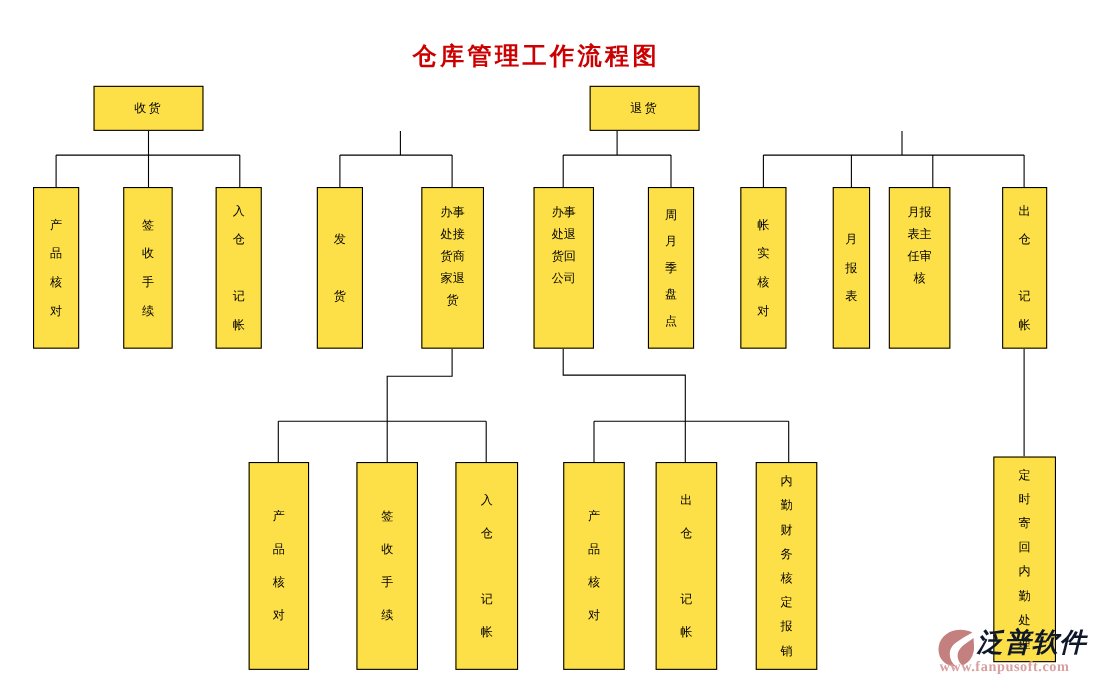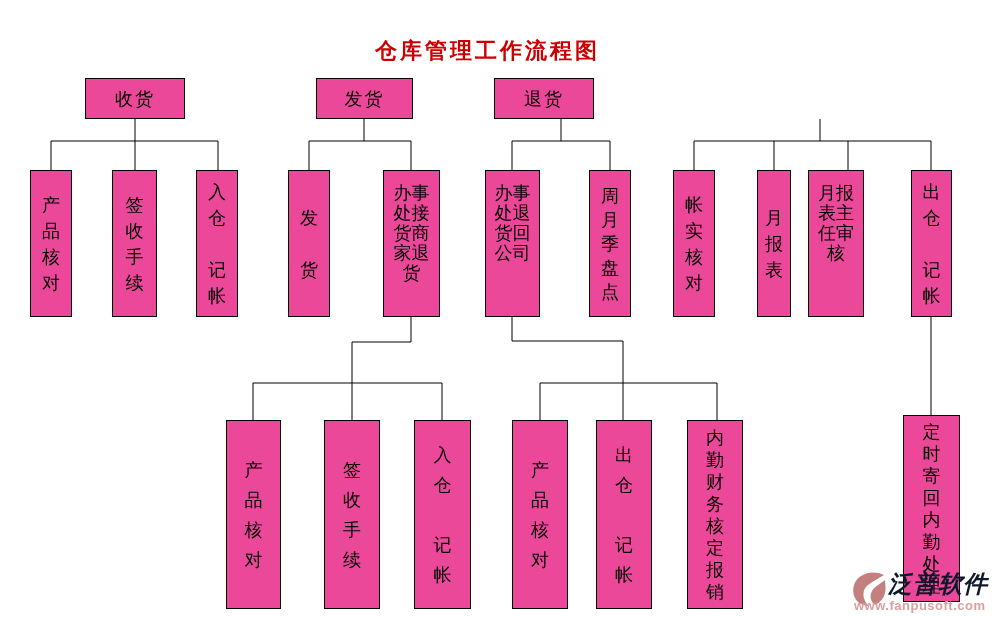--- a/index.html
+++ b/index.html
@@ -1,28 +1,28 @@
 <!DOCTYPE html>
 <html><head>
 <meta charset="utf-8">
 <style>
   html,body{margin:0;padding:0;background:#ffffff;}
   .canvas{
     position:relative;width:996px;height:617px;background:#ffffff;overflow:hidden;
-    font-family:Liberation Sans, sans-serif;color:#000;
+    font-family:Liberation Serif, serif;color:#000;
   }
   .title{
     position:absolute;top:36px;left:0;width:975px;text-align:center;
     font-size:22px;font-weight:bold;color:#cc0000;letter-spacing:3px;
   }
   svg.wires{position:absolute;top:0;left:0;}
   .box{
-    position:absolute;border:1px solid #000;background:#ec4899;box-sizing:border-box;
+    position:absolute;border:1px solid #000;background:#fde047;box-sizing:border-box;
     display:flex;align-items:center;justify-content:center;
-    font-size:18px;line-height:20px;text-align:center;white-space:pre-line;
+    font-size:11px;line-height:20px;text-align:center;white-space:pre-line;
   }
   .hbox{top:78px;height:41px;letter-spacing:2px;}
   .vbox{top:170px;height:147px;line-height:26px;}
   .vbox2{top:420px;height:189px;line-height:30px;}
   .wide{align-items:flex-start;padding-top:12px;line-height:20px;}
   .dense{line-height:22px;}
   .lh24{line-height:24px;}
   .watermark{position:absolute;left:850px;top:566px;width:146px;height:50px;z-index:5;}
   .wm-logo{position:absolute;left:2px;top:4px;}
   .wm-brand{
@@ -45,22 +45,21 @@
     <path d="M135,119 V141 M51,141 H218 M51,141 V170 M135,141 V170 M218,141 V170
              M364,119 V141 M309,141 H411 M309,141 V170 M411,141 V170
              M561,119 V141 M512,141 H610 M512,141 V170 M610,141 V170
              M820,119 V141 M694,141 H931 M694,141 V170 M774,141 V170 M848,141 V170 M931,141 V170
              M411,317 V342 H352 V383 M253,383 H442 M253,383 V420 M352,383 V420 M442,383 V420
              M512,317 V341 H623 V383 M540,383 H717 M540,383 V420 M623,383 V420 M717,383 V420
              M931,317 V415" fill="none" stroke="#000000" stroke-width="1"></path>
   </svg>
 
   <div class="box hbox" style="left:85px;width:100px">收货</div>
-  <div class="box hbox" style="left:316px;width:97px">发货</div>
-  <div class="box hbox" style="left:494px;width:100px">退货</div>
+  <div class="box hbox" style="left:536px;width:100px">退货</div>
 
   <div class="box vbox" style="left:30px;width:42px">产
 品
 核
 对</div>
   <div class="box vbox" style="left:112px;width:45px">签
 收
 手
 续</div>
   <div class="box vbox" style="left:196px;width:42px">入

